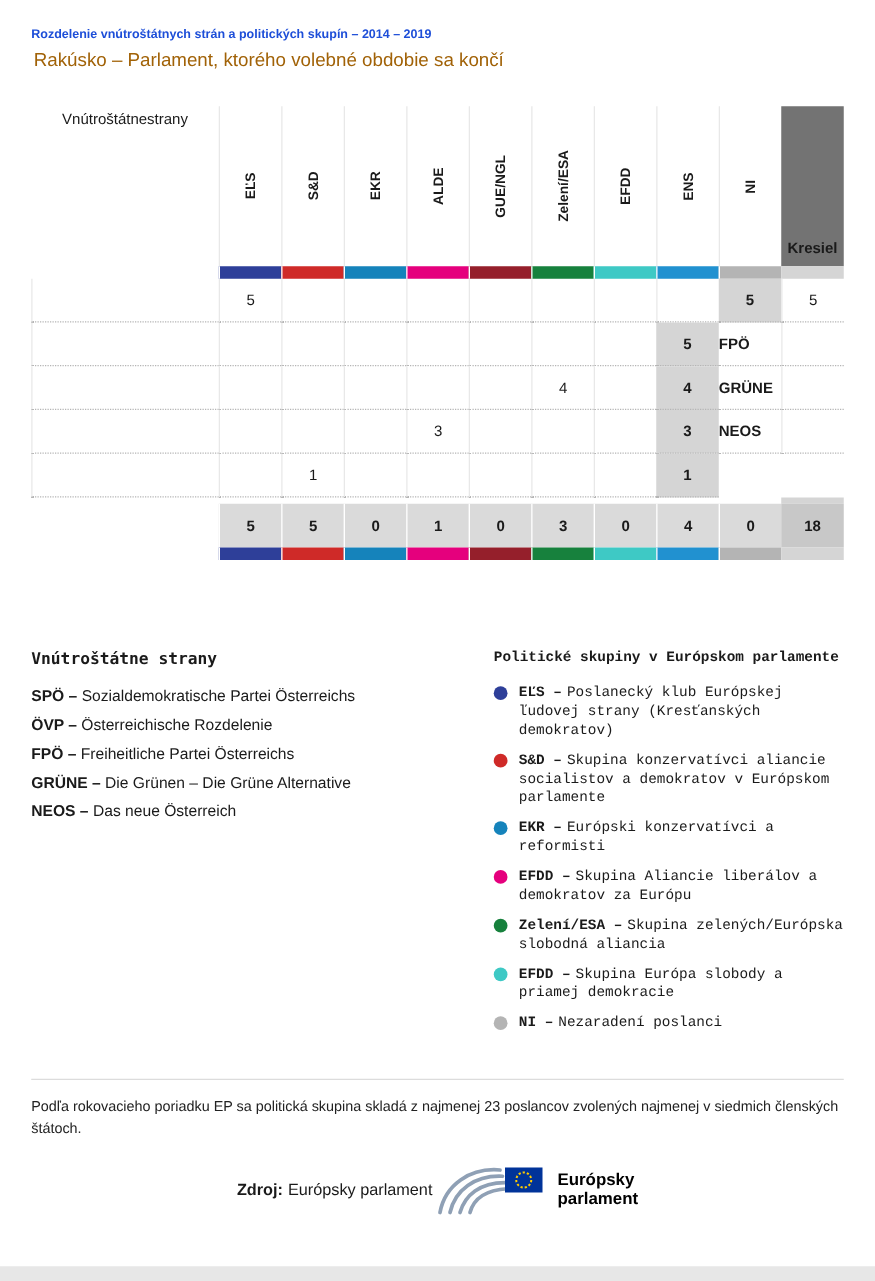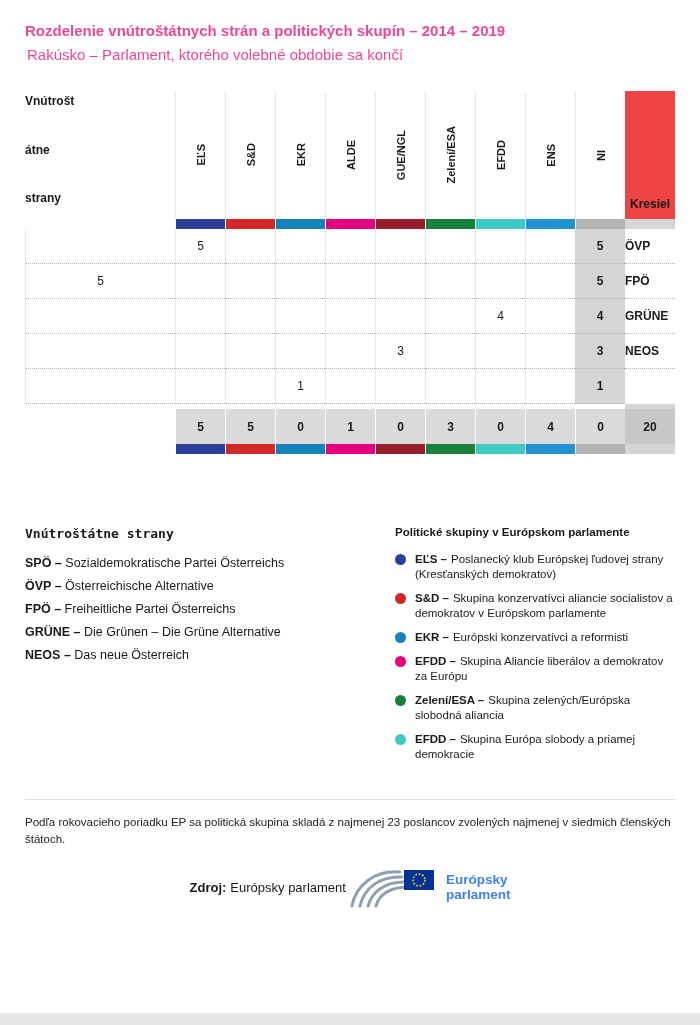--- a/index.html
+++ b/index.html
@@ -6,71 +6,71 @@
   body{
     width:700px;height:1025px;
     background:#ffffff;
     font-family:"Liberation Sans",sans-serif;
     color:#1a1a1a;
     position:relative;
     overflow:hidden;
   }
   .content{padding:14px 25px 0 25px;}
 
-  .title{font-size:15px;font-weight:bold;color:#ec4899;margin:8px 0 7px 0;}
-  .subtitle{font-size:15px;color:#ec4899;margin:0 0 0 2px;}
+  .title{font-size:10px;font-weight:bold;color:#1d4ed8;margin:8px 0 7px 0;}
+  .subtitle{font-size:15px;color:#a16207;margin:0 0 0 2px;}
 
   
   .grid-table{
     margin-top:28px;
     display:grid;
     grid-template-columns:150px repeat(9,50px) 50px;
     grid-template-rows:128px 10px repeat(5,35px) 5px 35px 10px;
     font-size:12px;
   }
   .cell{min-width:0;}
-  .corner{display:flex;flex-direction:column;justify-content:space-between;
-          padding-bottom:10px;font-weight:bold;font-size:12px;line-height:21px;}
+  .corner{display:flex;flex-direction:row;justify-content:center;
+          padding-bottom:10px;font-weight:normal;font-size:12px;line-height:21px;}
   .head{display:flex;align-items:center;justify-content:center;border-left:1px solid #e8e8e8;}
   .vlabel{writing-mode:vertical-rl;transform:rotate(180deg);
           font-weight:bold;font-size:11px;white-space:nowrap;}
-  .seats-head{background:#ef4444;display:flex;align-items:flex-end;justify-content:center;
+  .seats-head{background:#737373;display:flex;align-items:flex-end;justify-content:center;
               padding-bottom:8px;font-weight:bold;font-size:12px;}
   .bar{border-left:1px solid #ffffff;}
   .seats-col{background:#d5d5d5;}
   .party{display:flex;align-items:center;font-weight:bold;border-bottom:1px dotted #b5b5b5;}
   .val{display:flex;align-items:center;justify-content:center;
        border-left:1px solid #e8e8e8;border-bottom:1px dotted #b5b5b5;}
   .seat-val{background:#d5d5d5;display:flex;align-items:center;justify-content:center;
             font-weight:bold;border-bottom:1px dotted #b5b5b5;}
   .gap{grid-column:1 / span 10;}
   .total{background:#dadada;display:flex;align-items:center;justify-content:center;
          font-weight:bold;border-left:1px solid #ffffff;}
   .total-seat{background:#c8c8c8;display:flex;align-items:center;justify-content:center;font-weight:bold;}
 
   
   .legend{display:flex;margin-top:72px;}
   .legend-left{width:340px;}
   .ll-title{font-family:"DejaVu Sans Mono",monospace;font-weight:bold;font-size:13px;margin-bottom:15px;}
   .ll-item{font-size:12.5px;margin-bottom:9px;}
   .ll-abbr{font-weight:bold;}
-  .legend-right{width:280px;margin-left:30px;}
+  .legend-right{width:280px;margin-left:30px;font-family:Liberation Mono, monospace;}
   .lr-title{font-size:11.5px;font-weight:bold;margin-bottom:14px;}
   .pg-item{display:flex;font-size:11.5px;line-height:15px;margin-bottom:9px;}
   .pg-dot{width:11px;height:11px;border-radius:50%;flex:0 0 11px;margin-right:9px;margin-top:2px;}
   .pg-abbr{font-weight:bold;margin-right:4px;}
 
   
   .footnote{border-top:1px solid #dcdcdc;margin-top:28px;padding-top:14px;
             font-size:11.5px;line-height:17px;color:#222;width:650px;}
   .source-row{display:flex;justify-content:center;align-items:center;margin-top:18px;width:650px;}
   .source{font-size:13px;}
   .source b{font-weight:bold;margin-right:4px;}
   .logo{display:flex;align-items:center;}
-  .logo-text{color:#3b82f6;font-weight:bold;font-size:13.5px;line-height:15px;margin-left:8px;}
+  .logo-text{color:#000000;font-weight:bold;font-size:13.5px;line-height:15px;margin-left:8px;}
   .bottom-strip{position:absolute;left:0;bottom:0;width:700px;height:12px;background:#e7e7e7;}
 </style>
 </head>
 <body>
 
 <div class="content">
 
   <div class="title">Rozdelenie vnútroštátnych strán a politických skupín – 2014 – 2019</div>
   <div class="subtitle">Rakúsko – Parlament, ktorého volebné obdobie sa končí</div>
 
@@ -128,21 +128,20 @@
     <div class="cell val">5</div>
     <div class="cell val"></div>
     <div class="cell val"></div>
     <div class="cell val"></div>
     <div class="cell val"></div>
     <div class="cell val"></div>
     <div class="cell val"></div>
     <div class="cell val"></div>
     <div class="cell seat-val">5</div>
 
-    <div class="cell party">ÖVP</div>
     <div class="cell val">5</div>
     <div class="cell val"></div>
     <div class="cell val"></div>
     <div class="cell val"></div>
     <div class="cell val"></div>
     <div class="cell val"></div>
     <div class="cell val"></div>
     <div class="cell val"></div>
     <div class="cell val"></div>
     <div class="cell seat-val">5</div>
@@ -189,40 +188,40 @@
     <div class="cell"></div>
     <div class="cell total">5</div>
     <div class="cell total">5</div>
     <div class="cell total">0</div>
     <div class="cell total">1</div>
     <div class="cell total">0</div>
     <div class="cell total">3</div>
     <div class="cell total">0</div>
     <div class="cell total">4</div>
     <div class="cell total">0</div>
-    <div class="cell total-seat">20</div>
+    <div class="cell total-seat">18</div>
 
     <div class="cell"></div>
     <div class="cell bar" style="background-color: rgb(46, 63, 153);"></div>
     <div class="cell bar" style="background-color: rgb(207, 42, 40);"></div>
     <div class="cell bar" style="background-color: rgb(21, 131, 187);"></div>
     <div class="cell bar" style="background-color: rgb(229, 0, 125);"></div>
     <div class="cell bar" style="background-color: rgb(149, 31, 43);"></div>
     <div class="cell bar" style="background-color: rgb(23, 129, 61);"></div>
     <div class="cell bar" style="background-color: rgb(62, 201, 197);"></div>
     <div class="cell bar" style="background-color: rgb(33, 145, 208);"></div>
     <div class="cell bar" style="background-color: rgb(180, 180, 180);"></div>
     <div class="cell seats-col"></div>
   </div>
 
   <div class="legend">
     <div class="legend-left">
       <div class="ll-title">Vnútroštátne strany</div>
       <div class="ll-item"><span class="ll-abbr">SPÖ –</span> <span>Sozialdemokratische Partei Österreichs</span></div>
-      <div class="ll-item"><span class="ll-abbr">ÖVP –</span> <span>Österreichische Alternative</span></div>
+      <div class="ll-item"><span class="ll-abbr">ÖVP –</span> <span>Österreichische Rozdelenie</span></div>
       <div class="ll-item"><span class="ll-abbr">FPÖ –</span> <span>Freiheitliche Partei Österreichs</span></div>
       <div class="ll-item"><span class="ll-abbr">GRÜNE –</span> <span>Die Grünen – Die Grüne Alternative</span></div>
       <div class="ll-item"><span class="ll-abbr">NEOS –</span> <span>Das neue Österreich</span></div>
     </div>
 
     <div class="legend-right">
       <div class="lr-title">Politické skupiny v Európskom parlamente</div>
 
       <div class="pg-item">
           <span class="pg-dot" style="background-color: rgb(46, 63, 153);"></span>
@@ -240,20 +239,24 @@
           <span class="pg-dot" style="background-color: rgb(229, 0, 125);"></span>
           <span class="pg-text"><span class="pg-abbr">EFDD –</span><span>Skupina Aliancie liberálov a demokratov za Európu</span></span>
         </div>
       <div class="pg-item">
           <span class="pg-dot" style="background-color: rgb(23, 129, 61);"></span>
           <span class="pg-text"><span class="pg-abbr">Zelení/ESA –</span><span>Skupina zelených/Európska slobodná aliancia</span></span>
         </div>
       <div class="pg-item">
           <span class="pg-dot" style="background-color: rgb(62, 201, 197);"></span>
           <span class="pg-text"><span class="pg-abbr">EFDD –</span><span>Skupina Európa slobody a priamej demokracie</span></span>
+        </div>
+      <div class="pg-item">
+          <span class="pg-dot" style="background-color: rgb(180, 180, 180);"></span>
+          <span class="pg-text"><span class="pg-abbr">NI –</span><span>Nezaradení poslanci</span></span>
         </div>
     </div>
   </div>
 
   <div class="footnote">Podľa rokovacieho poriadku EP sa politická skupina skladá z najmenej 23 poslancov zvolených najmenej v siedmich členských štátoch.</div>
 
   <div class="source-row">
     <span class="source"><b>Zdroj:</b><span>Európsky parlament</span></span>
     <span class="logo">
       <svg width="92" height="42" viewBox="0 0 92 42">

